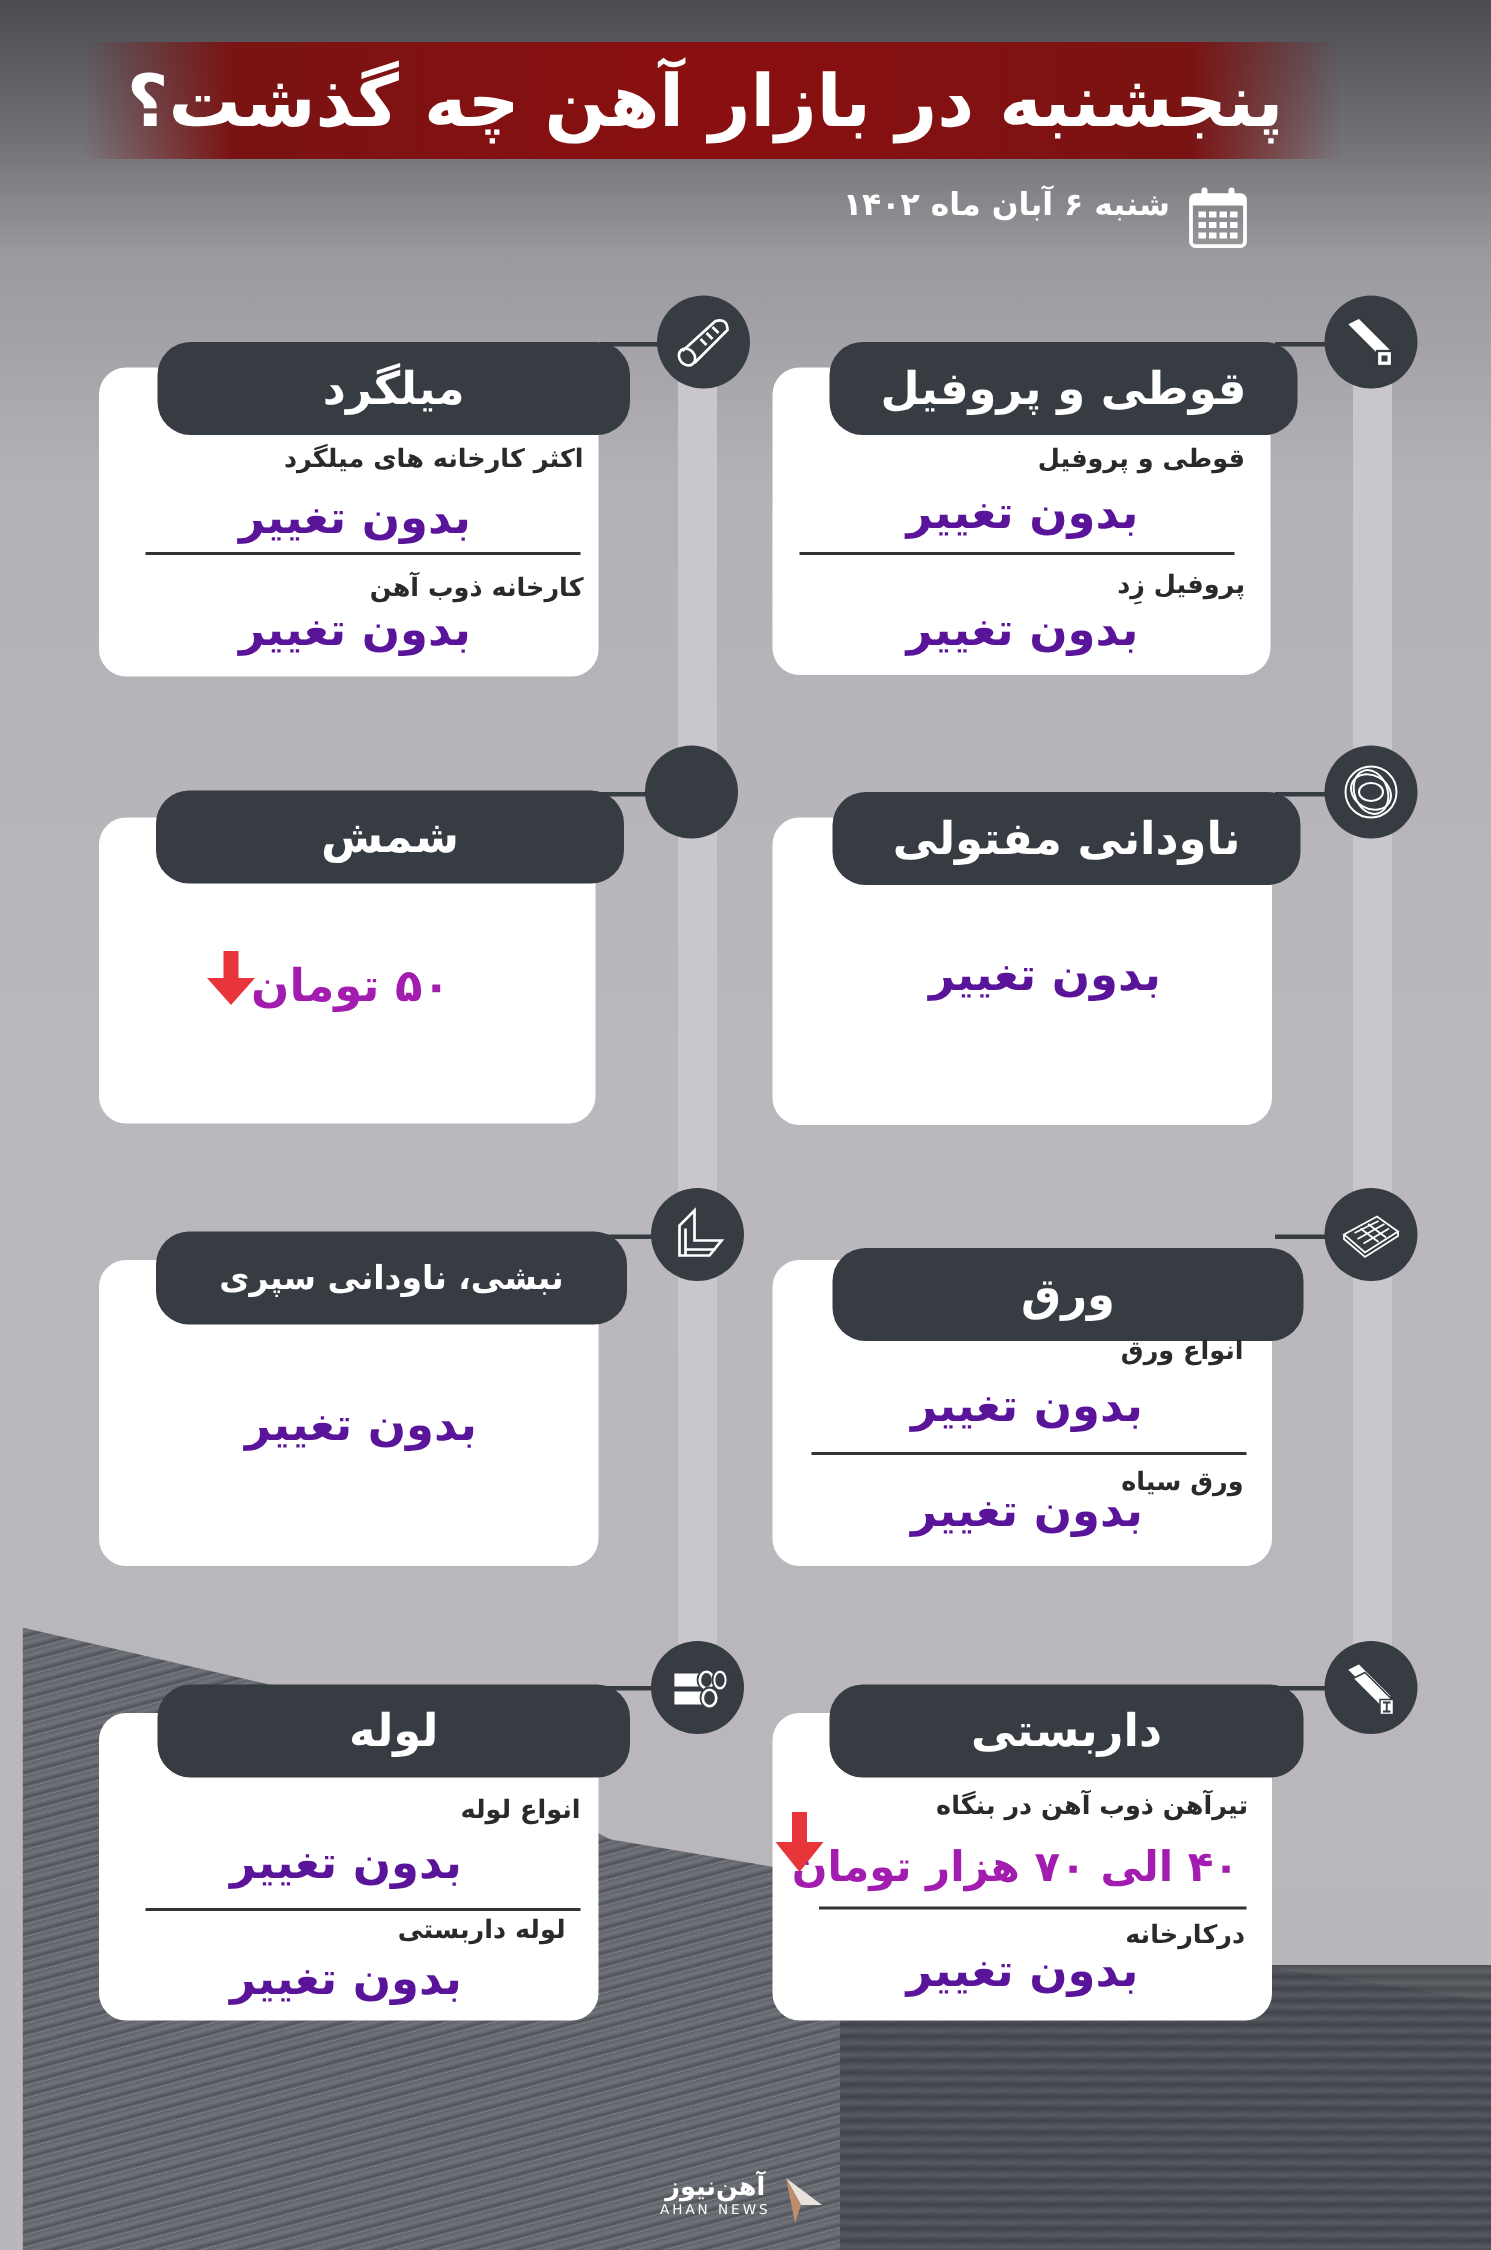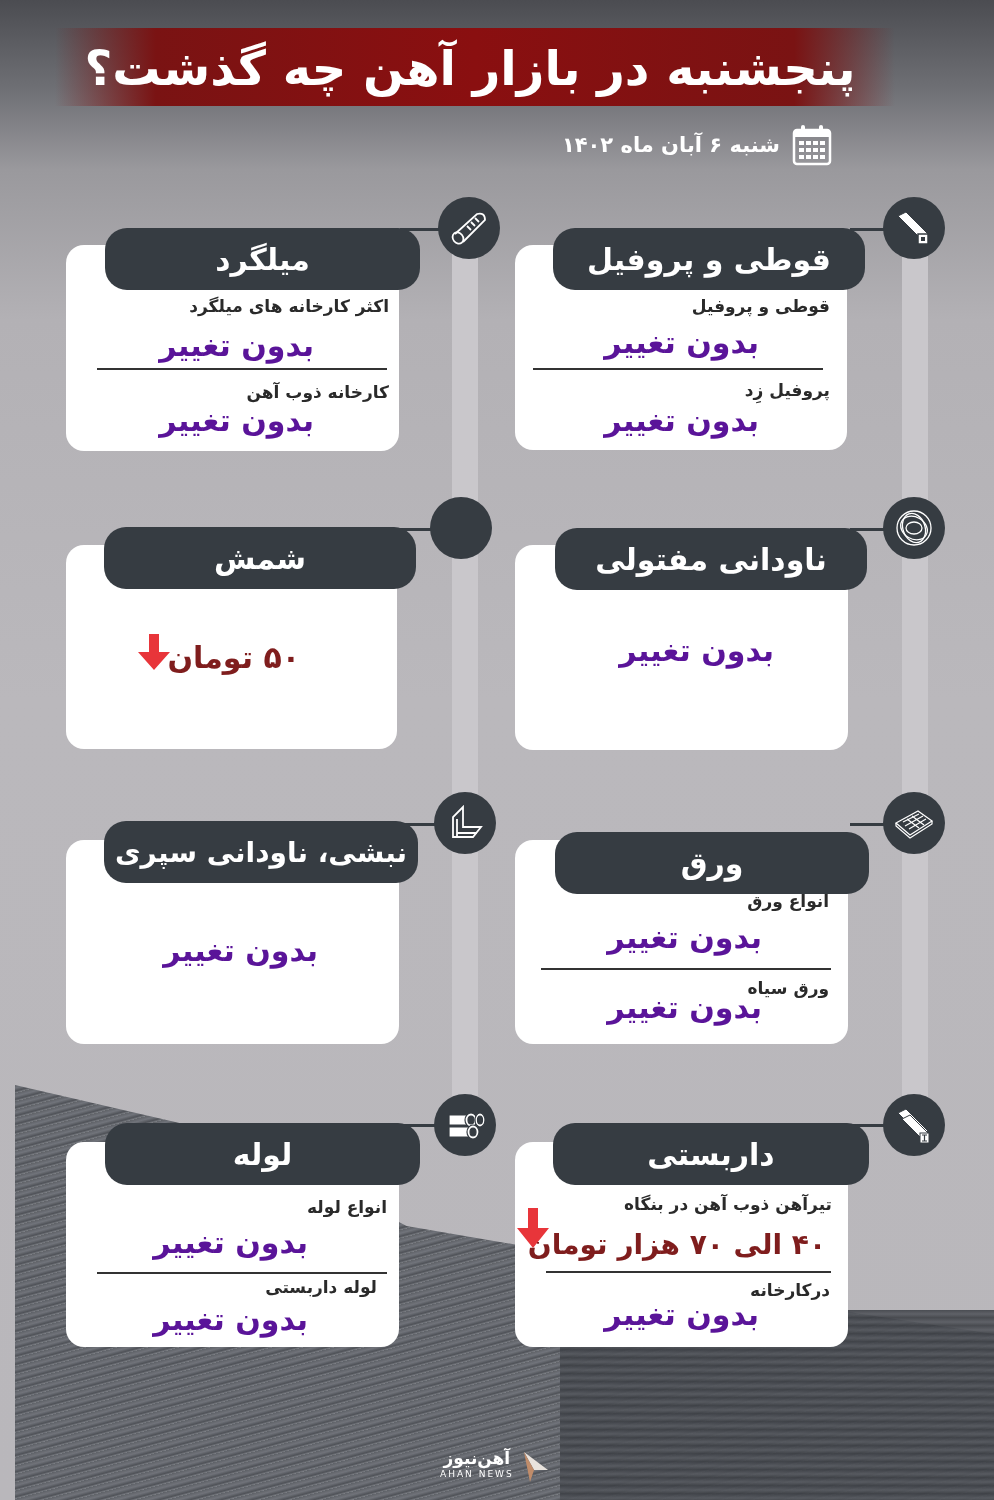--- a/index.html
+++ b/index.html
@@ -30,21 +30,21 @@
     background: linear-gradient(90deg, rgba(120,20,20,0) 0%, #7a1313 12%, #8a0f10 50%, #7a1313 88%, rgba(120,20,20,0) 100%);
   }
   .title {
     position: absolute; left: 80px; top: 30px; width: 780px; height: 76px;
     color: #fff; font-weight: bold; font-size: 48px; line-height: 76px;
     text-align: center; font-family: "DejaVu Sans", sans-serif;
     letter-spacing: -1px;
   }
   .date-row {
     position: absolute; right: 162px; top: 124px; height: 42px;
-    display: flex; align-items: center; gap: 12px; color: #fff;
+    display: flex; align-items: flex-start; gap: 12px; color: #fff;
   }
   .date-text { font-size: 21px; font-weight: bold; }
   .cal-icon { width: 40px; height: 42px; }
 
   
   .rail {
     position: absolute; width: 26px; background: #c9c7cb;
   }
   .rail.left { left: 452px; top: 230px; height: 880px; }
   .rail.right { left: 902px; top: 230px; height: 880px; }
@@ -65,21 +65,21 @@
     background: #363c42; display: flex; align-items: center; justify-content: center;
   }
   .badge svg { width: 44px; height: 44px; }
 
   .sub-label {
     position: absolute; font-size: 17px; font-weight: bold; color: #2a2a2a; white-space: nowrap;
   }
   .value {
     position: absolute; font-size: 30px; font-weight: bold; color: #5a1499; white-space: nowrap;
   }
-  .value.red { color: #7f1d1d; }
+  .value.red { color: #a21caf; }
   .divider { position: absolute; height: 2px; background: #333; }
   .arrow-down { position: absolute; }
 
   .logo {
     position: absolute; left: 440px; top: 1448px; width: 120px; height: 50px;
     display: flex; align-items: flex-start; gap: 6px; direction: ltr;
   }
   .logo-text { color: #fff; text-align: center; }
   .logo-fa { font-size: 17px; font-weight: bold; line-height: 20px; }
   .logo-en { font-size: 9px; letter-spacing: 2px; line-height: 12px; }
@@ -210,21 +210,21 @@
   <div class="card" style="left:66px; top:840px; width:333px; height:204px;"></div>
   <div class="connector" style="left:400px; top:823px; width:40px;"></div>
   <div class="badge" style="left:434px; top:792px;">
     <svg viewBox="0 0 44 44">
       <g fill="none" stroke="#fff" stroke-width="1.8">
         <path d="M10 36 L10 16 L20 6 L20 26 L38 26 L30 36 Z"></path>
         <path d="M14 36 L14 18 M14 32 L34 32"></path>
       </g>
     </svg>
   </div>
-  <div class="pill" style="left:104px; top:821px; width:314px; font-size:28px;">نبشی، ناودانی سپری</div>
+  <div class="pill" style="left:104px; top:821px; width:314px; font-size:22px;">نبشی، ناودانی سپری</div>
   <div class="value" style="right:676px; top:933px;">بدون تغییر</div>
 </div>
 
 <div>
   <div class="card" style="left:515px; top:1142px; width:333px; height:205px;"></div>
   <div class="connector" style="left:850px; top:1124px; width:40px;"></div>
   <div class="badge" style="left:883px; top:1094px;">
     <svg viewBox="0 0 44 44">
       <g fill="#fff" stroke="#363c42" stroke-width="1">
         <path d="M6 10 L14 6 L36 28 L28 32 Z"></path>

